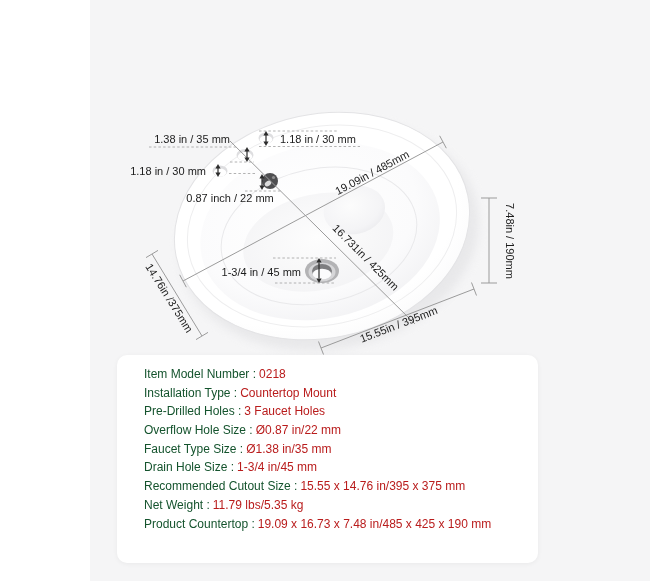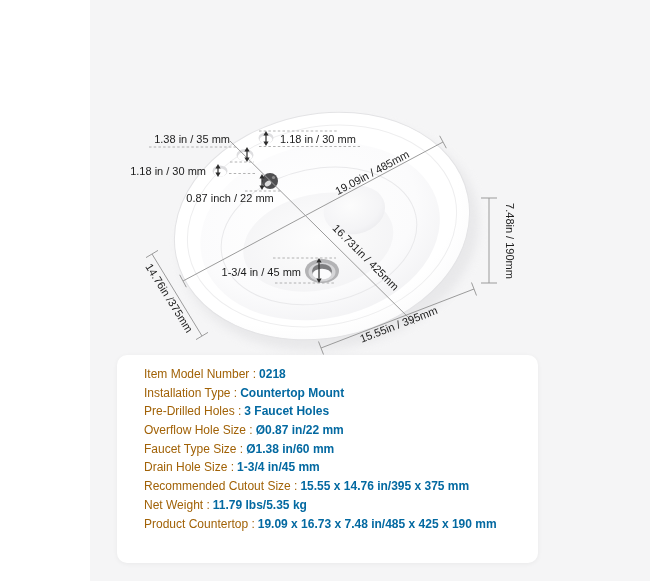--- a/index.html
+++ b/index.html
@@ -10,22 +10,22 @@
   }
   .left-strip{position:absolute;left:0;top:0;width:90px;height:581px;background:#ffffff;}
   .diagram-wrap{position:absolute;left:0;top:0;width:650px;height:362px;margin-top:36px;}
   .dim-text{font-size:11px;fill:#1c1c1c;}
   .spec-card{
     position:absolute;left:117px;top:355px;width:421px;height:208px;
     background:#ffffff;border-radius:10px;box-sizing:border-box;
     padding:10px 0 0 27px;box-shadow:0 1px 5px rgba(0,0,0,0.05);
   }
   .spec-row{height:18.7px;line-height:18.7px;font-size:12px;white-space:nowrap;}
-  .spec-label{color:#a16207;}
-  .spec-value{color:#0369a1;font-weight:bold;margin-left:3px;}
+  .spec-label{color:#14532d;}
+  .spec-value{color:#b91c1c;font-weight:normal;margin-left:3px;}
 </style>
 </head>
 <body>
 
 <div class="left-strip"></div>
 
 <div class="diagram-wrap">
 <svg width="650" height="362" viewBox="0 0 650 362" xmlns="http://www.w3.org/2000/svg">
   <defs>
     <radialGradient id="gRim" cx="45%" cy="40%" r="75%">
@@ -156,18 +156,18 @@
   <text class="dim-text" transform="translate(400,292) rotate(-21)" text-anchor="middle">15.55in / 395mm</text>
   <text class="dim-text" transform="translate(166,264) rotate(58)" text-anchor="middle">14.76in /375mm</text>
 </svg>
 </div>
 
 <div class="spec-card">
   <div class="spec-row"><span class="spec-label">Item Model Number :</span><span class="spec-value">0218</span></div>
   <div class="spec-row"><span class="spec-label">Installation Type :</span><span class="spec-value">Countertop Mount</span></div>
   <div class="spec-row"><span class="spec-label">Pre-Drilled Holes :</span><span class="spec-value">3 Faucet Holes</span></div>
   <div class="spec-row"><span class="spec-label">Overflow Hole Size :</span><span class="spec-value">Ø0.87 in/22 mm</span></div>
-  <div class="spec-row"><span class="spec-label">Faucet Type Size :</span><span class="spec-value">Ø1.38 in/60 mm</span></div>
+  <div class="spec-row"><span class="spec-label">Faucet Type Size :</span><span class="spec-value">Ø1.38 in/35 mm</span></div>
   <div class="spec-row"><span class="spec-label">Drain Hole Size :</span><span class="spec-value">1-3/4 in/45 mm</span></div>
   <div class="spec-row"><span class="spec-label">Recommended Cutout Size :</span><span class="spec-value">15.55 x 14.76 in/395 x 375 mm</span></div>
   <div class="spec-row"><span class="spec-label">Net Weight :</span><span class="spec-value">11.79 lbs/5.35 kg</span></div>
   <div class="spec-row"><span class="spec-label">Product Countertop :</span><span class="spec-value">19.09 x 16.73 x 7.48 in/485 x 425 x 190 mm</span></div>
 </div>
 
 </body></html>

